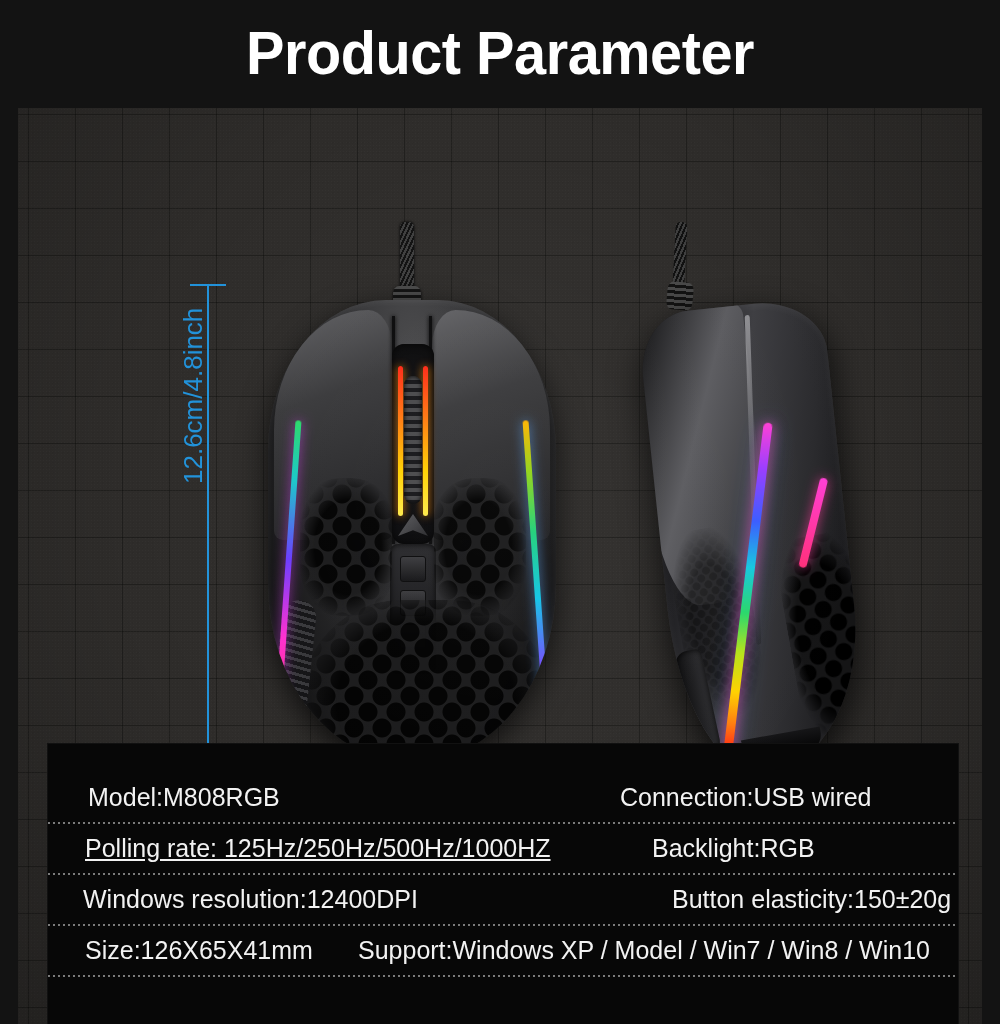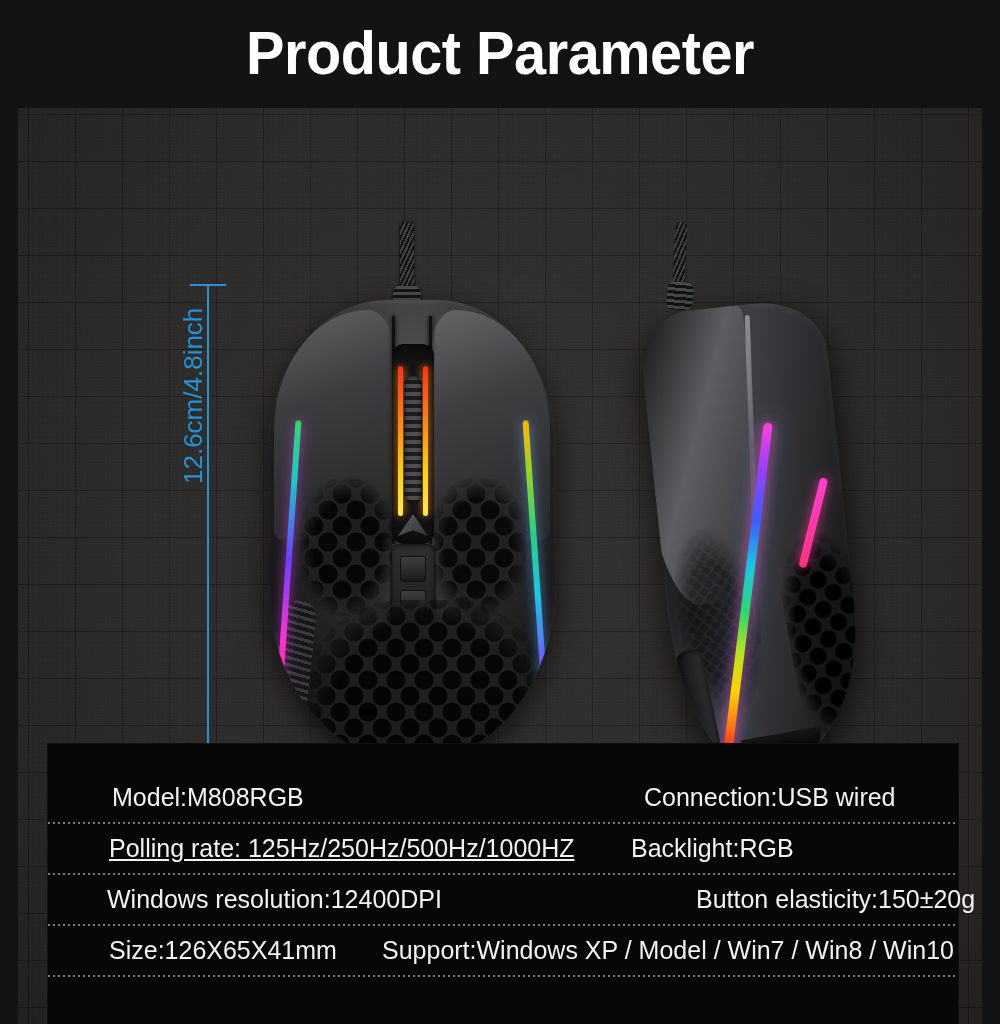--- a/index.html
+++ b/index.html
@@ -339,28 +339,27 @@
   .spec-row:first-child{ margin-top:28px; }
   .spec-sep{
     position:absolute; left:0; right:0; height:2px;
     background-image:linear-gradient(to right,#b9b9b9 0 2px, transparent 2px 5px);
     background-size:5px 2px; background-repeat:repeat-x;
     opacity:.65;
   }
   .spec-cell{
     color:#f2f2f2; font-size:25px; white-space:nowrap;
     font-family:"Liberation Sans", sans-serif;
-    margin-left:24px;
   }
   .c-left{ position:absolute; }
   .c-right{ position:absolute; }
 
   
   .r1 .c-left{ left:40px; }   .r1 .c-right{ left:572px; }
-  .r2 .c-left{ left:37px;text-decoration:underline; }   .r2 .c-right{ left:559px; }
+  .r2 .c-left{ left:37px;text-decoration:underline; }   .r2 .c-right{ left:604px; }
   .r3 .c-left{ left:35px; }   .r3 .c-right{ left:624px; }
   .r4 .c-left{ left:37px; }   .r4 .c-right{ left:310px; }
 </style>
 </head>
 <body>
 
 <div class="titlebar">
   <div class="title">Product Parameter</div>
 </div>
 

